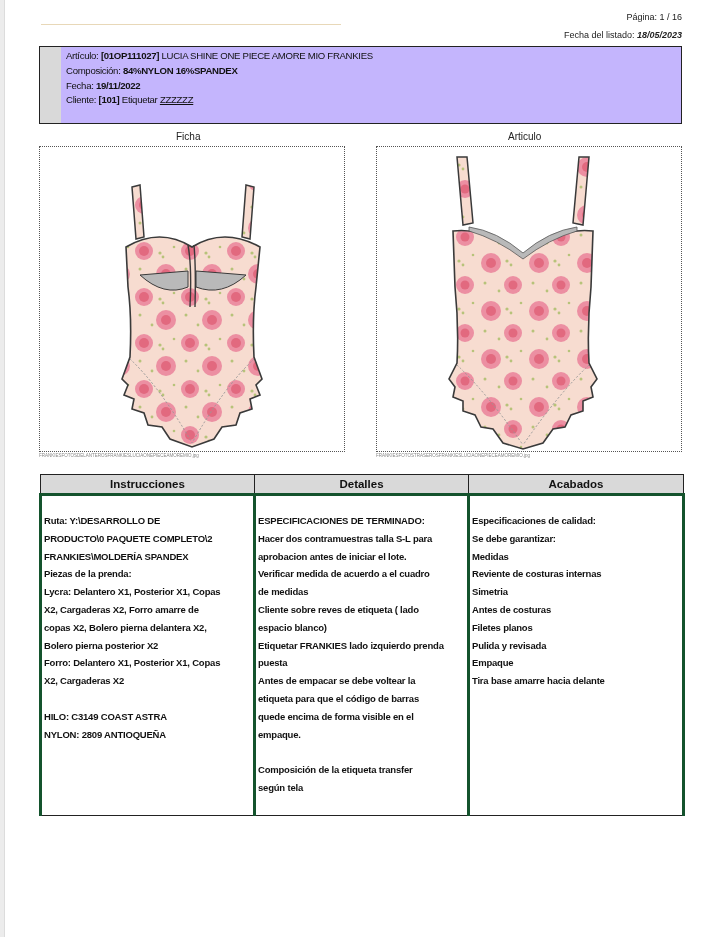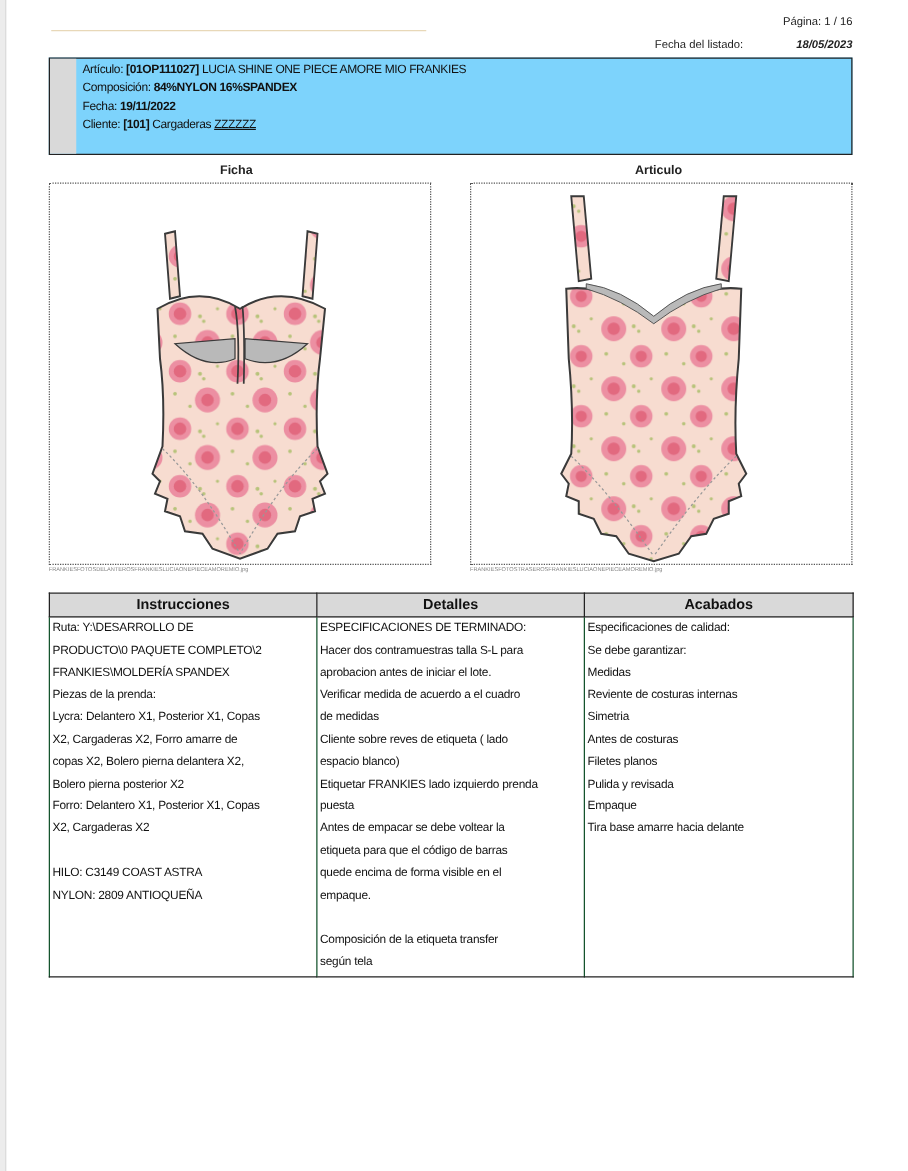--- a/index.html
+++ b/index.html
@@ -4,46 +4,46 @@
   <style>
     html, body { margin: 0; padding: 0; }
     body {
       width: 726px; height: 937px; background: #ffffff; position: relative; overflow: hidden;
       font-family: "Liberation Sans", sans-serif; color: #111;
     }
     .left-edge { position: absolute; left: 0; top: 0; width: 4px; height: 937px; background: #ececec; border-right: 1px solid #dcdcdc; }
     .top-rule { position: absolute; left: 41px; top: 24px; width: 300px; height: 1px; background: #e8d8b8; }
     .page-num { position: absolute; right: 44px; top: 12px; font-size: 9px; color: #222; }
     .list-date { position: absolute; right: 44px; top: 30px; font-size: 9px; color: #222; }
-    .list-date b { font-style: italic; margin-left: 40px; }
+    .list-date b { font-style: italic; }
     .doc-title { position: absolute; left: 320px; top: 28px; font-size: 11px; color: #222; letter-spacing: 0.3px; margin-top: 39px; }
 
     .info-box {
       position: absolute; left: 39px; top: 46px; width: 643px; height: 78px;
-      border: 1px solid #222; box-sizing: border-box; background: #7dd3fc;
+      border: 1px solid #222; box-sizing: border-box; background: #c4b5fd;
     }
     .info-box .gutter { position: absolute; left: 0; top: 0; width: 21px; height: 100%; background: #d9d9d9; }
     .info-lines { position: absolute; left: 26px; top: 2px; font-size: 9.6px; line-height: 14.8px; letter-spacing: -0.3px; }
     .info-lines b { font-weight: bold; }
     .info-lines u { text-decoration: underline; margin-top: 28px; }
 
-    .img-label { position: absolute; top: 131px; font-size: 10px; font-weight: bold; color: #222; }
+    .img-label { position: absolute; top: 131px; font-size: 10px; font-weight: normal; color: #222; }
     .img-frame {
       position: absolute; top: 146px; height: 306px; border: 1px dotted #555; box-sizing: border-box; background: #fff;
     }
     .img-caption { position: absolute; top: 453px; font-size: 4.5px; color: #888; letter-spacing: 0; white-space: nowrap; }
 
     .spec-table {
       position: absolute; left: 39px; top: 474px; width: 643px; border-collapse: collapse; table-layout: fixed;
     }
     .spec-table th {
       background: #d9d9d9; border: 1px solid #222; font-size: 11.5px; font-weight: bold; height: 18px; padding: 0; color: #111;
     }
     .spec-table td {
-      border: 1px solid #14532d; vertical-align: top; font-size: 9.5px; line-height: 17.8px; padding: 0 2px; letter-spacing: -0.2px; height: 287px; color: #111;
+      border: 3px solid #14532d; vertical-align: top; font-size: 9.5px; line-height: 17.8px; padding: 16px 2px; letter-spacing: -0.2px; height: 287px; color: #111; font-weight: bold;
     }
     .spec-table tr.body-row td { border-bottom: 1.5px solid #222; }
     .cell-line { display: block; white-space: nowrap; }
     .cell-line.blank { height: 17.8px; }
   </style>
 </head>
 <body>
 
 <div class="left-edge"></div>
 <div class="top-rule"></div>
@@ -67,21 +67,21 @@
       <span>Composición:</span>
       <b>84%NYLON 16%SPANDEX</b>
     </div>
     <div>
       <span>Fecha:</span>
       <b>19/11/2022</b>
     </div>
     <div>
       <span>Cliente:</span>
       <b>[101]</b>
-      <span>Cargaderas</span>
+      <span>Etiquetar</span>
       <u>ZZZZZZ</u>
     </div>
   </div>
 </div>
 
 <div class="img-label" style="left:176px;">Ficha</div>
 <div class="img-frame" style="left:39px; width:306px;">
   <svg width="304" height="304" viewBox="0 0 304 304">
     <defs>
       <pattern id="floralA" x="0" y="0" width="46" height="46" patternUnits="userSpaceOnUse">

